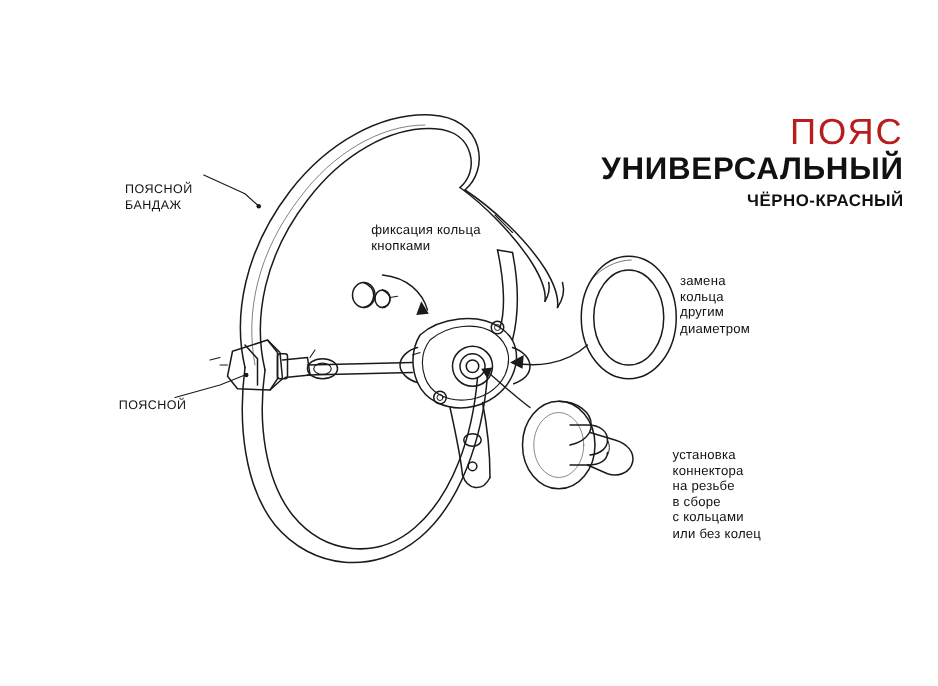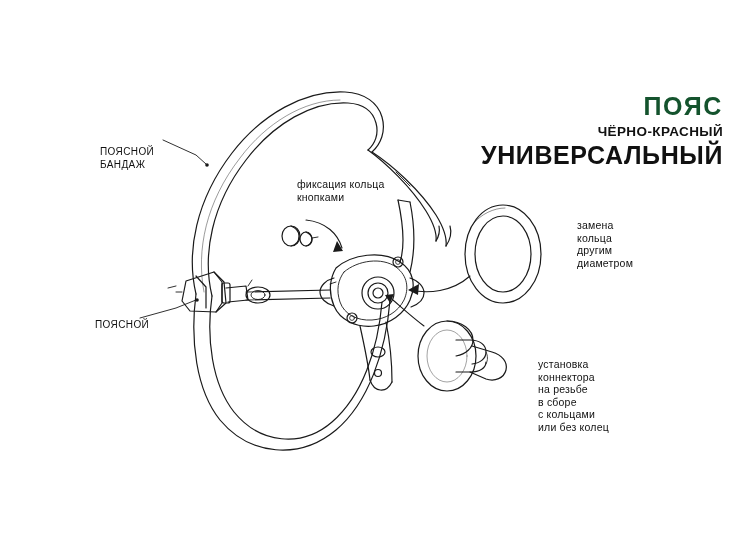--- a/index.html
+++ b/index.html
@@ -37,25 +37,25 @@
     letter-spacing: 0.4px;
   }
   #title-block {
     position: absolute;
     right: 27px;
     top: 92px;
     text-align: right;
   }
   #title-line1 {
     font-family: "Liberation Sans", sans-serif;
-    font-size: 25px;
-    font-weight: bold;
+    font-size: 29px;
+    font-weight: normal;
     letter-spacing: 1.6px;
     line-height: 29px;
-    color: #14532d;
+    color: #b91c1c;
   }
   #title-line2 {
     font-family: "Liberation Sans", sans-serif;
     font-size: 25px;
     font-weight: bold;
     letter-spacing: 0.6px;
     line-height: 29px;
     color: #111111;
   }
   #title-sub {
@@ -63,21 +63,21 @@
     font-size: 13.5px;
     font-weight: bold;
     letter-spacing: 0.4px;
     line-height: 18px;
     margin-top: 2px;
     color: #111111;
   }
   #lbl-poyasnoy { left: 100px; top: 122px; margin-top: 24px; }
   #lbl-fasteks  { left: 95px;  top: 319px; }
   #lbl-fiksacia { left: 297px; top: 178px; }
-  #lbl-zamena   { left: 577px; top: 219px; }
+  #lbl-zamena   { left: 544px; top: 219px; }
   #lbl-ustanovka{ left: 538px; top: 331px; margin-top: 27px; }
 </style>
 </head>
 <body>
 
 <div id="page">
 
   <svg id="diagram-svg" viewBox="0 0 750 549">
     <g fill="none" stroke="#1a1a1a" stroke-width="1.2" stroke-linecap="round" stroke-linejoin="round">
 
@@ -186,22 +186,22 @@
 
         <path d="M424,326 C408,314 396,302 388,296"></path>
         <path d="M394,294 L385,295 L390,303" fill="#1a1a1a" stroke="none"></path>
       </g>
 
     </g>
   </svg>
 
   <div id="title-block">
     <div id="title-line1">ПОЯС</div>
+    <div id="title-line2">УНИВЕРСАЛЬНЫЙ</div>
     <div id="title-sub">ЧЁРНО-КРАСНЫЙ</div>
-    <div id="title-line2">УНИВЕРСАЛЬНЫЙ</div>
   </div>
 
   <div class="label small-caps" id="lbl-poyasnoy">ПОЯСНОЙ
 БАНДАЖ</div>
 
   <div class="label small-caps" id="lbl-fasteks">ПОЯСНОЙ</div>
 
   <div class="label" id="lbl-fiksacia">фиксация кольца
 кнопками</div>
 

